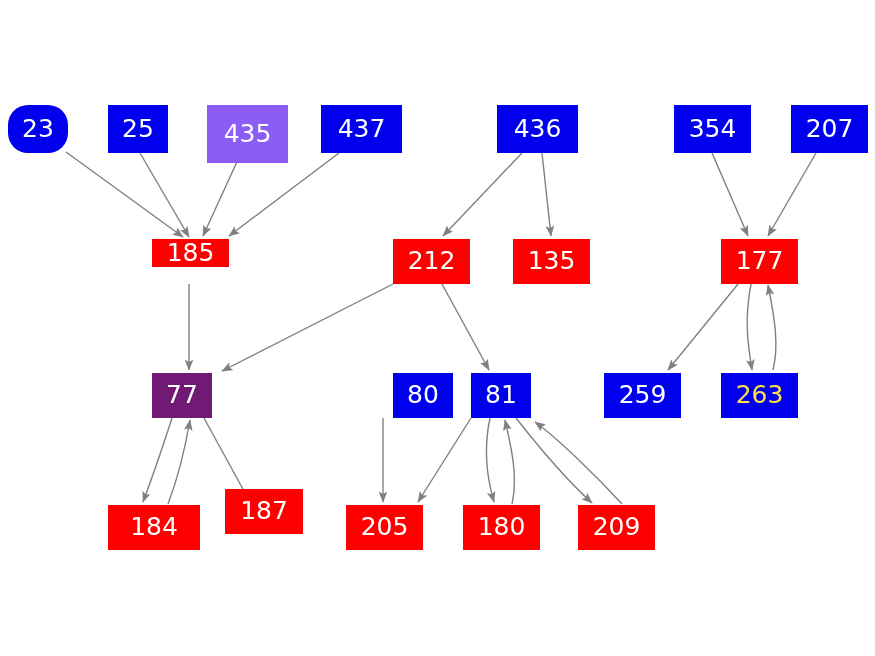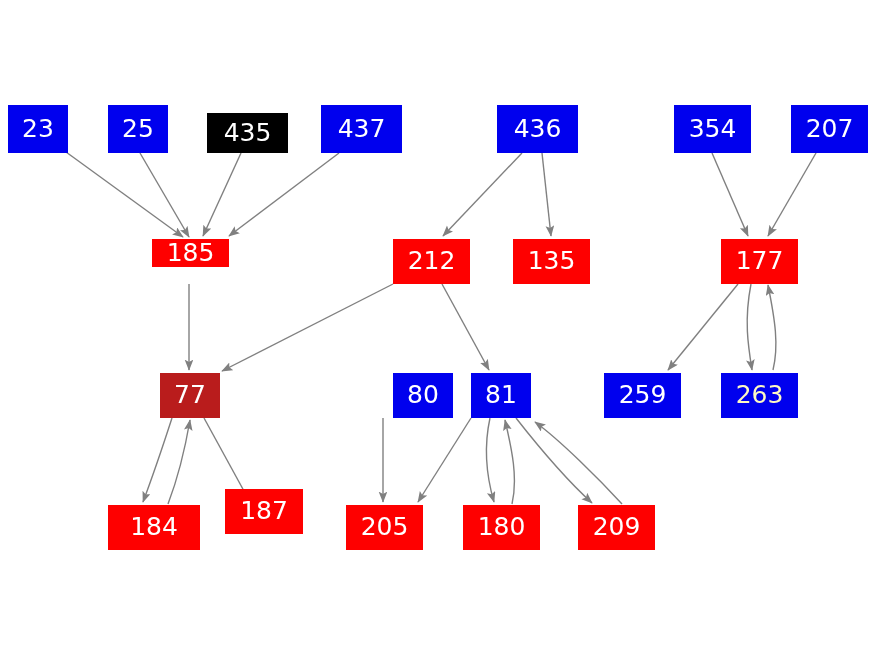--- a/index.html
+++ b/index.html
@@ -77,27 +77,27 @@
         <path d="M 383,418 L 383,502" fill="none" stroke="#808080" stroke-width="1.4" marker-end="url(#arrowhead)"></path>
         <path d="M 471,418 L 418,502" fill="none" stroke="#808080" stroke-width="1.4" marker-end="url(#arrowhead)"></path>
         <path d="M 490,418 C 483,450 487,478 494,502" fill="none" stroke="#808080" stroke-width="1.4" marker-end="url(#arrowhead)"></path>
         <path d="M 512,504 C 518,478 512,450 505,420" fill="none" stroke="#808080" stroke-width="1.4" marker-end="url(#arrowhead)"></path>
         <path d="M 516,418 C 545,455 570,483 592,503" fill="none" stroke="#808080" stroke-width="1.4" marker-end="url(#arrowhead)"></path>
         <path d="M 622,504 C 600,480 560,440 535,422" fill="none" stroke="#808080" stroke-width="1.4" marker-end="url(#arrowhead)"></path>
       </g>
   </svg>
 
   <div id="nodes-layer">
-      <div class="node node-blue" style="left: 8px; top: 105px; width: 60px; height: 48px; background: rgb(0, 0, 238);">
+      <div class="node node-blue" style="left: 8px; top: 105px; width: 60px; height: 48px; background: rgb(0, 0, 238); border-radius: 20px;">
         <span class="node-label" style="color: rgb(255, 255, 255);">23</span>
       </div>
       <div class="node node-blue" style="left: 108px; top: 105px; width: 60px; height: 48px; background: rgb(0, 0, 238);">
         <span class="node-label" style="color: rgb(255, 255, 255);">25</span>
       </div>
-      <div class="node node-blue" style="left: 207px; top: 105px; width: 81px; height: 40px; background: #000000; margin-top: 8px;">
+      <div class="node node-blue" style="left: 207px; top: 105px; width: 81px; height: 58px; background: #8b5cf6;">
         <span class="node-label" style="color: rgb(255, 255, 255);">435</span>
       </div>
       <div class="node node-blue" style="left: 321px; top: 105px; width: 81px; height: 48px; background: rgb(0, 0, 238);">
         <span class="node-label" style="color: rgb(255, 255, 255);">437</span>
       </div>
       <div class="node node-blue" style="left: 497px; top: 105px; width: 81px; height: 48px; background: rgb(0, 0, 238);">
         <span class="node-label" style="color: rgb(255, 255, 255);">436</span>
       </div>
       <div class="node node-blue" style="left: 674px; top: 105px; width: 77px; height: 48px; background: rgb(0, 0, 238);">
         <span class="node-label" style="color: rgb(255, 255, 255);">354</span>
@@ -110,34 +110,34 @@
       </div>
       <div class="node node-red" style="left: 393px; top: 239px; width: 77px; height: 45px; background: rgb(254, 0, 0);">
         <span class="node-label" style="color: rgb(255, 255, 255);">212</span>
       </div>
       <div class="node node-red" style="left: 513px; top: 239px; width: 77px; height: 45px; background: rgb(254, 0, 0);">
         <span class="node-label" style="color: rgb(255, 255, 255);">135</span>
       </div>
       <div class="node node-red" style="left: 721px; top: 239px; width: 77px; height: 45px; background: rgb(254, 0, 0);">
         <span class="node-label" style="color: rgb(255, 255, 255);">177</span>
       </div>
-      <div class="node node-blue" style="left: 160px; top: 373px; width: 60px; height: 45px; background: #b91c1c;">
+      <div class="node node-blue" style="left: 152px; top: 373px; width: 60px; height: 45px; background: #701a75;">
         <span class="node-label" style="color: rgb(255, 255, 255);">77</span>
       </div>
       <div class="node node-blue" style="left: 353px; top: 373px; width: 60px; height: 45px; background: rgb(0, 0, 238); margin-left: 40px;">
         <span class="node-label" style="color: rgb(255, 255, 255);">80</span>
       </div>
       <div class="node node-blue" style="left: 471px; top: 373px; width: 60px; height: 45px; background: rgb(0, 0, 238);">
         <span class="node-label" style="color: rgb(255, 255, 255);">81</span>
       </div>
       <div class="node node-blue" style="left: 604px; top: 373px; width: 77px; height: 45px; background: rgb(0, 0, 238);">
         <span class="node-label" style="color: rgb(255, 255, 255);">259</span>
       </div>
       <div class="node node-blue" style="left: 721px; top: 373px; width: 77px; height: 45px; background: rgb(0, 0, 238);">
-        <span class="node-label" style="color: #fef9c3;">263</span>
+        <span class="node-label" style="color: #fde047;">263</span>
       </div>
       <div class="node node-red" style="left: 108px; top: 505px; width: 92px; height: 45px; background: rgb(254, 0, 0);">
         <span class="node-label" style="color: rgb(255, 255, 255);">184</span>
       </div>
       <div class="node node-red" style="left: 225px; top: 489px; width: 78px; height: 45px; background: rgb(254, 0, 0);">
         <span class="node-label" style="color: rgb(255, 255, 255);">187</span>
       </div>
       <div class="node node-red" style="left: 346px; top: 505px; width: 77px; height: 45px; background: rgb(254, 0, 0);">
         <span class="node-label" style="color: rgb(255, 255, 255);">205</span>
       </div>

